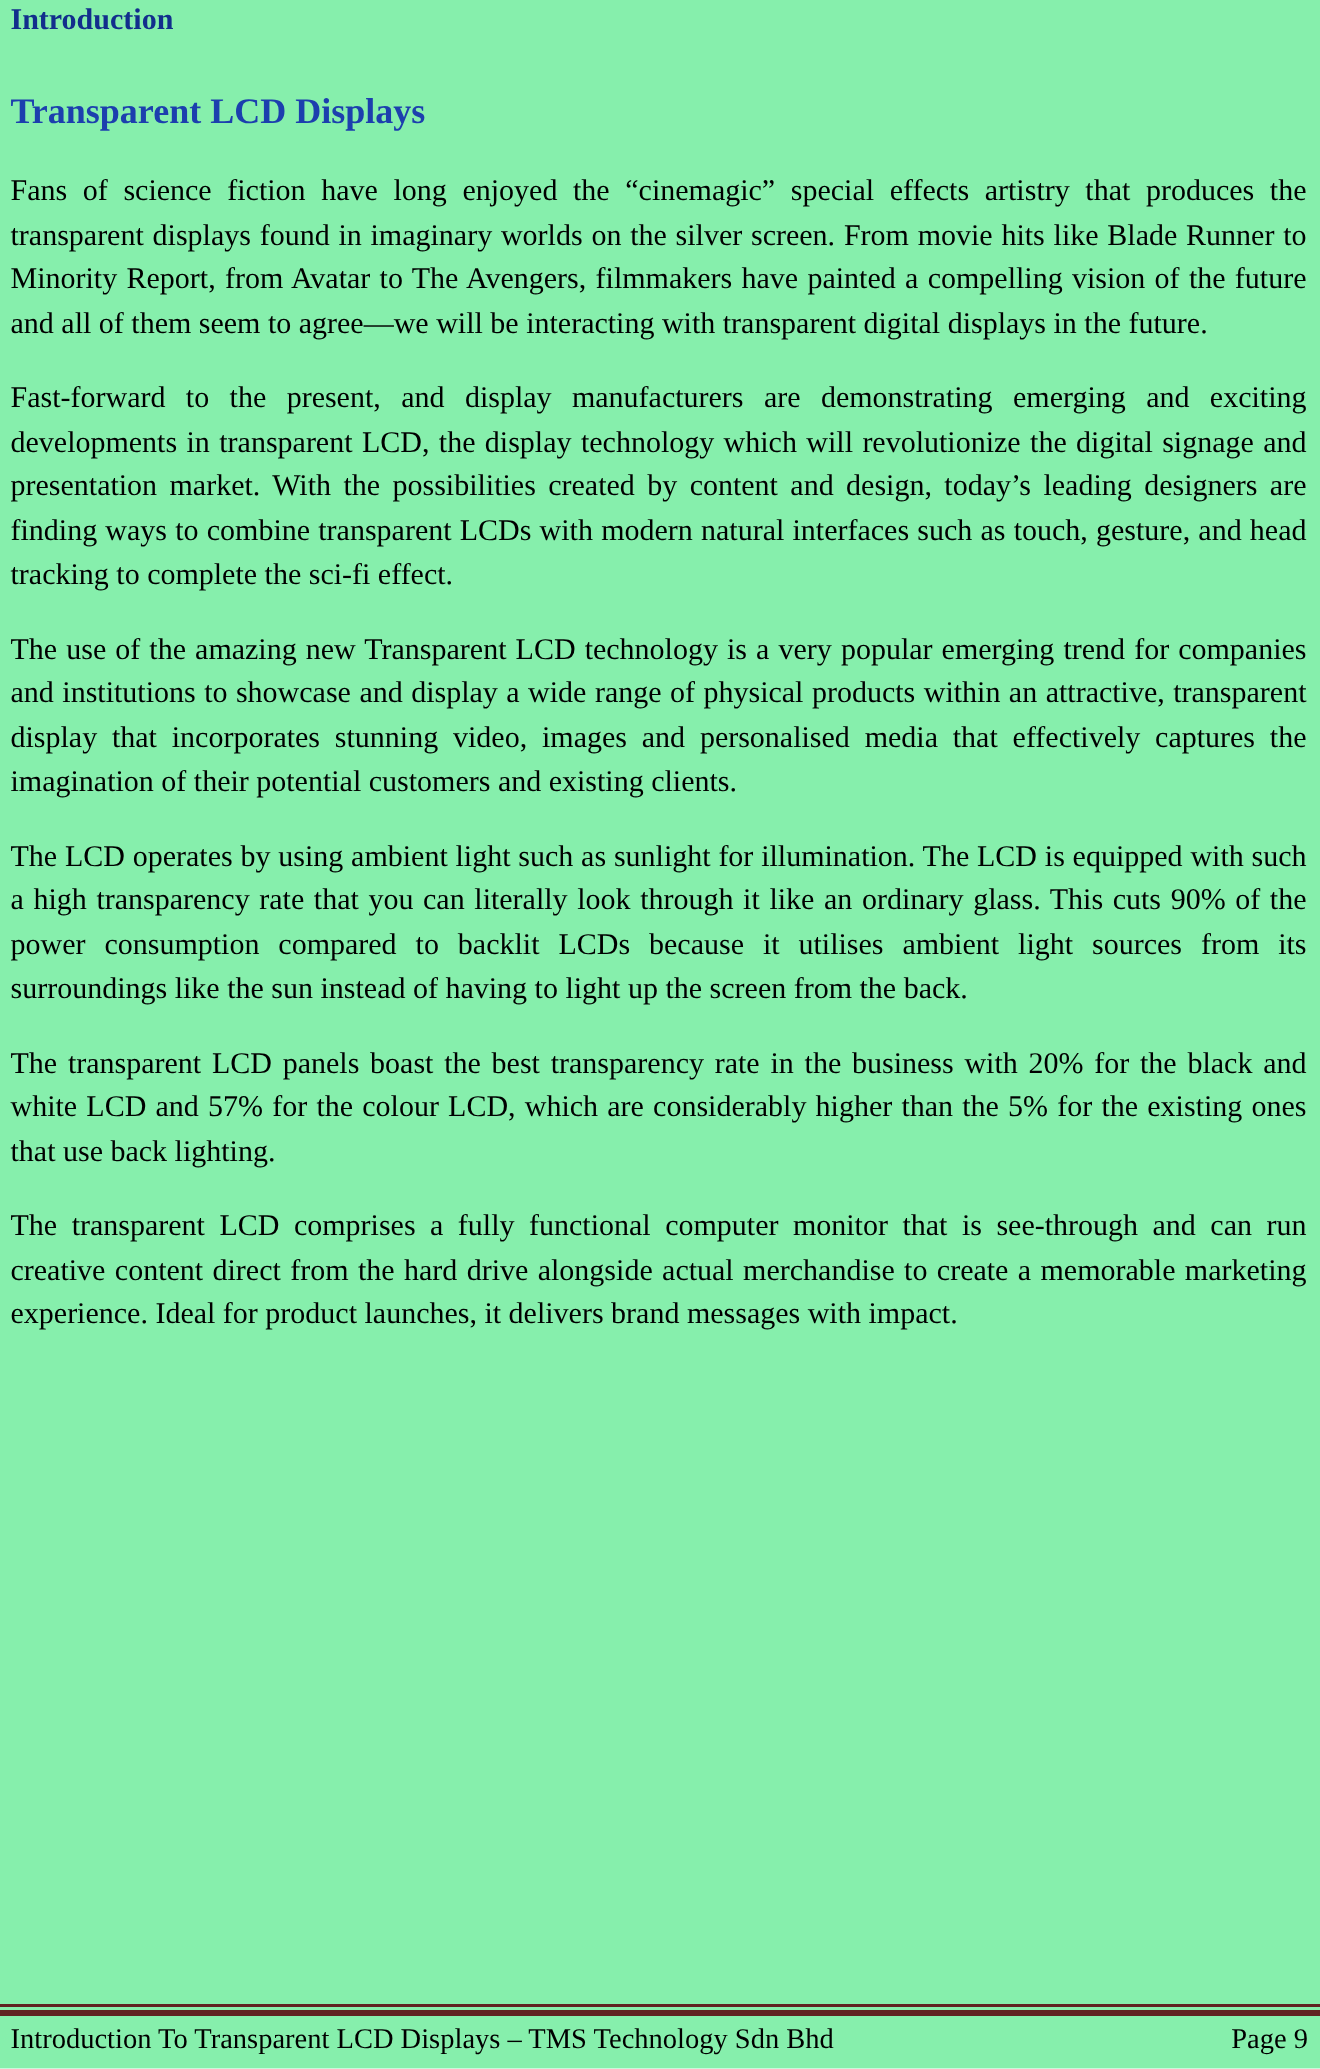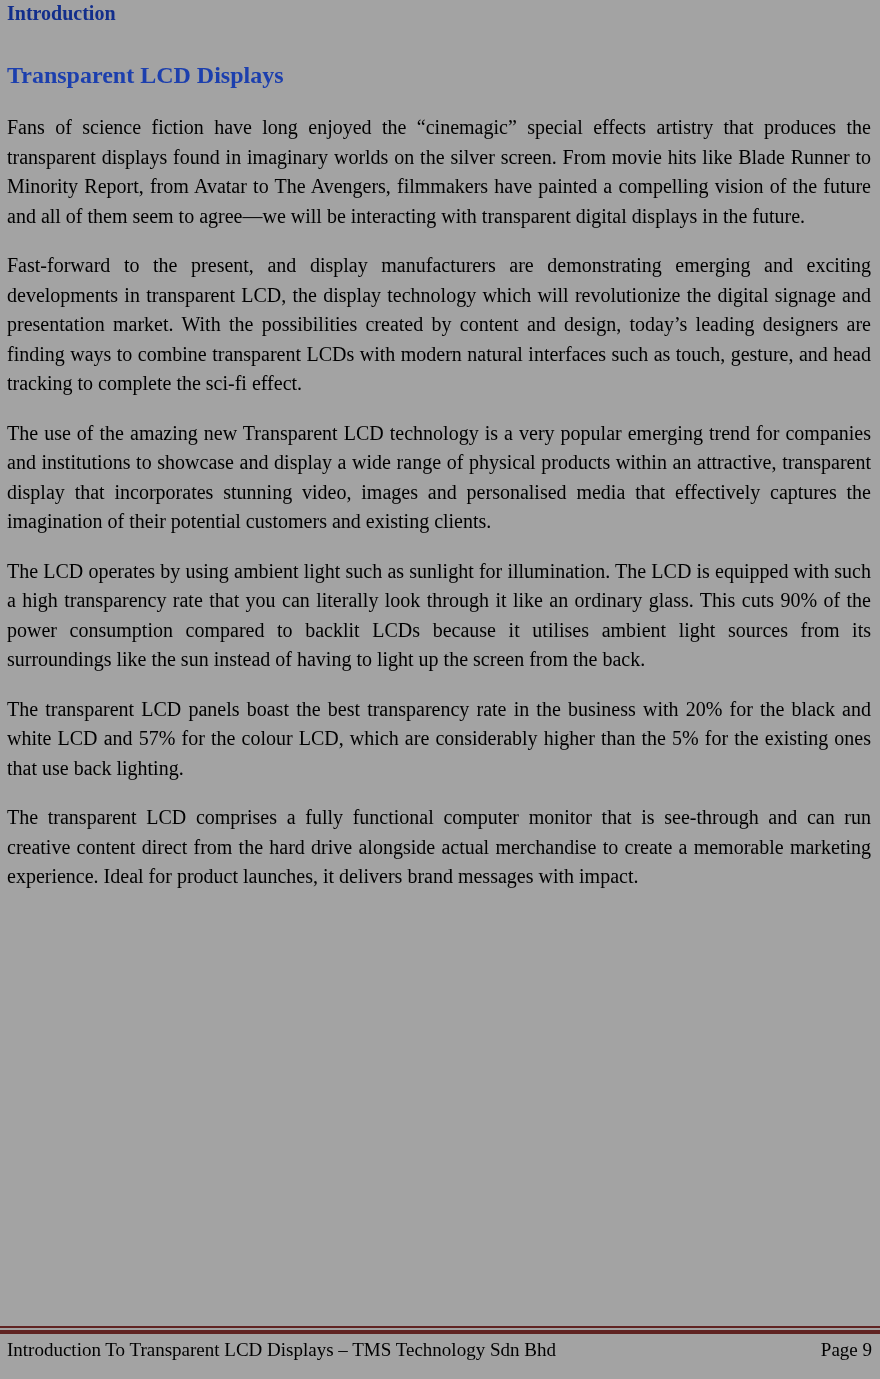--- a/index.html
+++ b/index.html
@@ -4,21 +4,21 @@
 <style>
   html, body {
     margin: 0;
     padding: 0;
     background: #ffffff;
   }
   .page {
     position: relative;
     width: 880px;
     height: 1379px;
-    background: #a3a3a3;
+    background: #86efac;
     overflow: hidden;
     font-family: "Liberation Serif", serif;
     color: #000000;
   }
   .content {
     padding: 2px 9px 0 7px;
   }
   .doc-title {
     font-size: 20px;
     line-height: 22px;
@@ -54,21 +54,21 @@
     margin-bottom: 2px;
   }
   .rule-thick {
     height: 4px;
     background: #602322;
   }
   .footer-row {
     display: flex;
     justify-content: space-between;
     align-items: baseline;
-    padding: 5px 8px 18px 7px;
+    padding: 5px 8px 8px 7px;
     font-size: 19px;
     line-height: 22px;
     color: #000000;
   }
 </style>
 </head>
 <body>
 
 <div class="page">
   <div class="content">

